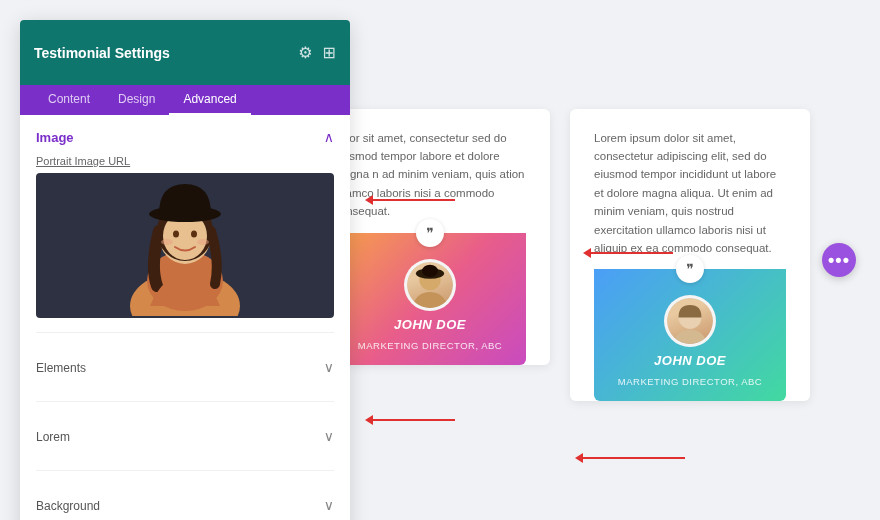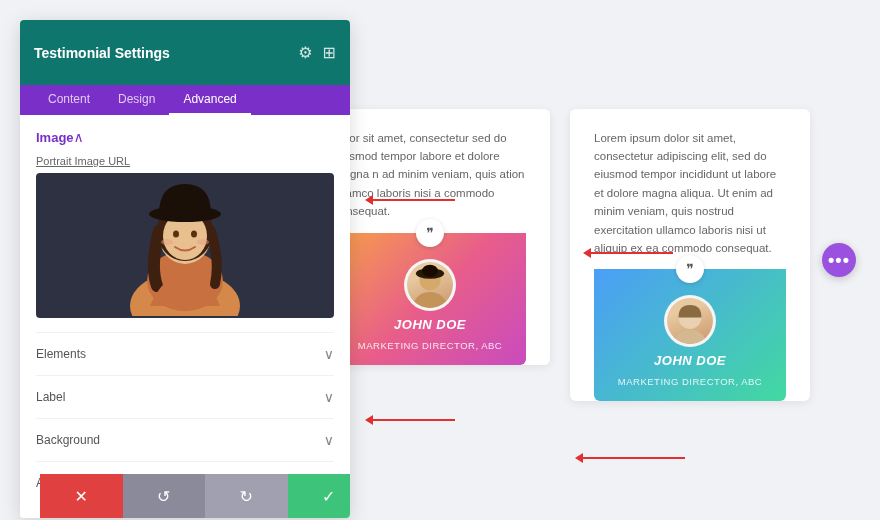--- a/index.html
+++ b/index.html
@@ -222,20 +222,21 @@
     }
 
     .panel-body {
       padding: 14px 16px;
       background: #fff;
     }
 
     .section-header {
       display: flex;
       align-items: center;
+      justify-content: space-between;
       margin-bottom: 10px;
     }
 
     .section-title {
       color: #7b2fc9;
       font-size: 13px;
       font-weight: 600;
     }
 
     .section-chevron {
@@ -258,23 +259,23 @@
       border-radius: 4px;
       overflow: hidden;
       display: flex;
       align-items: center;
       justify-content: center;
       margin-bottom: 14px;
     }
 
     .collapsible-row {
       display: flex;
-      align-items: center;
+      align-items: flex-end;
       justify-content: space-between;
-      padding: 13px 0;
+      padding: 26px 0;
       border-top: 1px solid #f0f0f0;
       cursor: pointer;
     }
 
     .collapsible-label {
       font-size: 12px;
       color: #555;
     }
 
     .chevron-down {
@@ -448,21 +449,21 @@
         <path d="M65 130 Q80 95 100 105 Q120 95 135 130" fill="#c87040"></path>
       </svg>
     </div>
 
     <div class="collapsible-row">
       <span class="collapsible-label">Elements</span>
       <span class="chevron-down">∨</span>
     </div>
 
     <div class="collapsible-row">
-      <span class="collapsible-label">Label</span>
+      <span class="collapsible-label">Lorem</span>
       <span class="chevron-down">∨</span>
     </div>
 
     <div class="collapsible-row">
       <span class="collapsible-label">Background</span>
       <span class="chevron-down">∨</span>
     </div>
 
     <div class="collapsible-row">
       <span class="collapsible-label">Admin Label</span>

